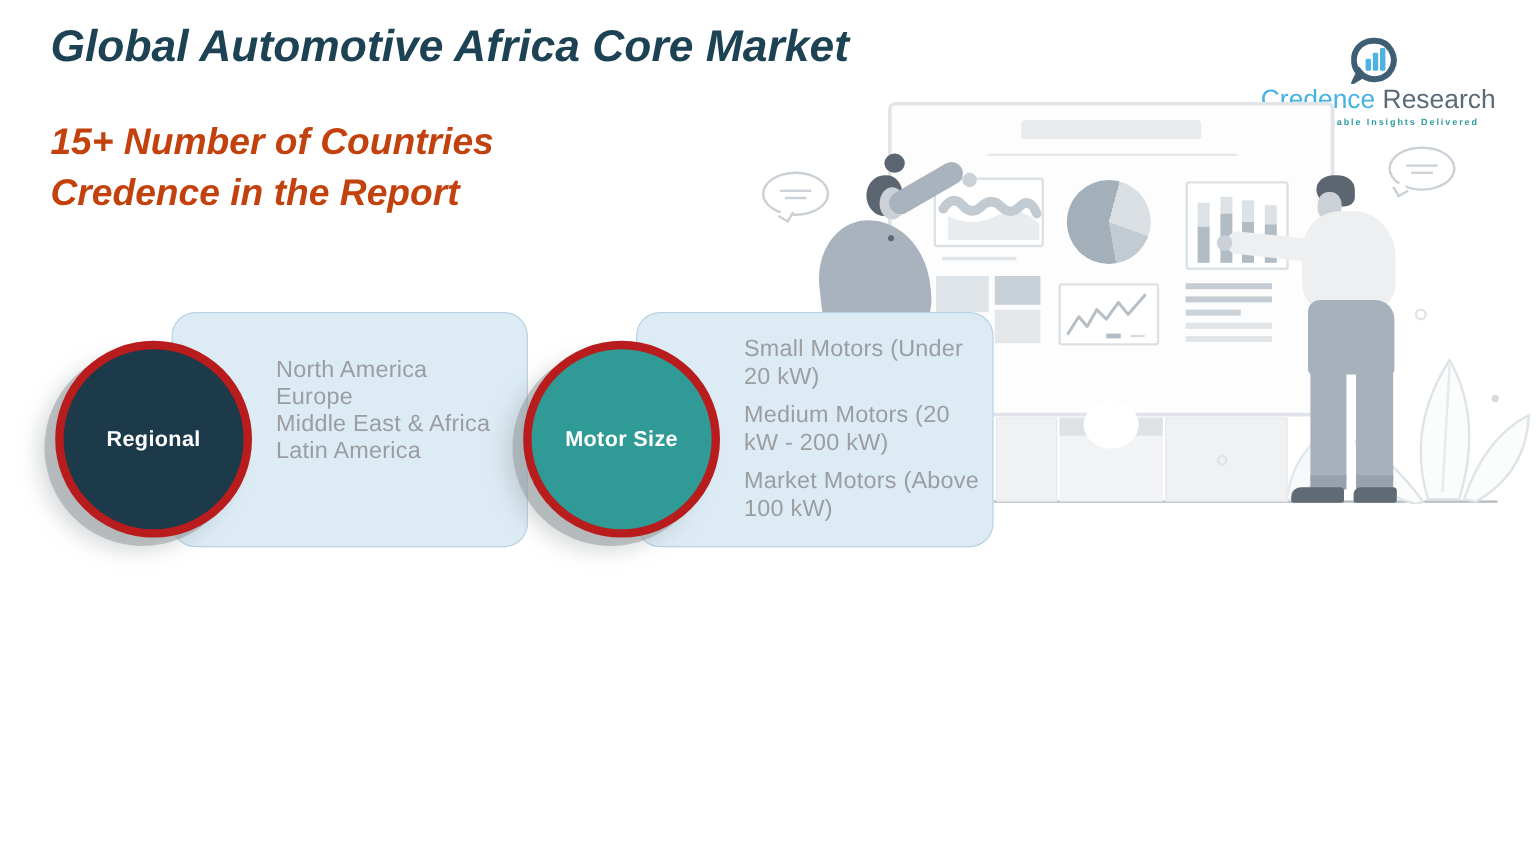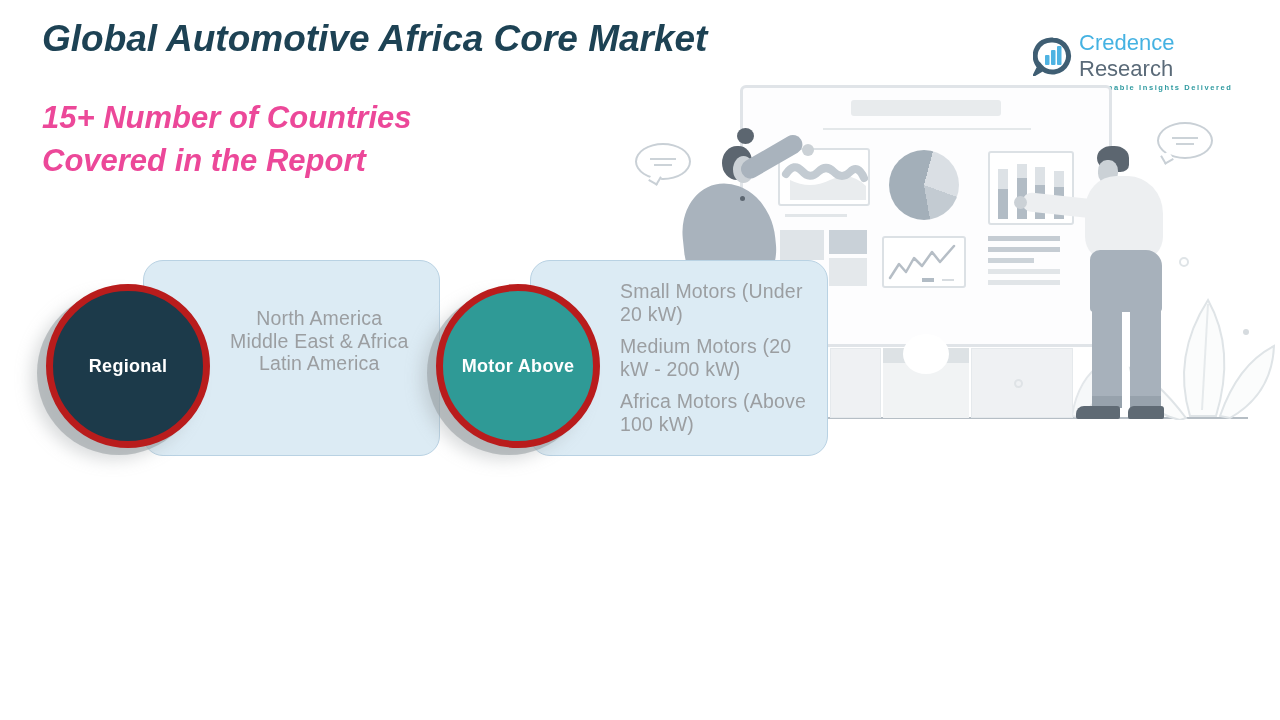--- a/index.html
+++ b/index.html
@@ -3,25 +3,25 @@
 <meta charset="utf-8">
 <style>
   * { margin:0; padding:0; box-sizing:border-box; }
   html,body { width:1280px; height:720px; background:#fff; font-family:"Liberation Sans", sans-serif; }
   #stage { position:relative; width:1280px; height:720px; background:#ffffff; overflow:hidden; }
 
   
   .page-title { position:absolute; left:42px; top:18px; font-size:37px; font-weight:700; font-style:italic;
                 color:#1d4254; letter-spacing:0px; }
   .page-subtitle { position:absolute; left:42px; top:96px; font-size:31px; font-weight:700; font-style:italic;
-                   color:#ec4899; line-height:43px; }
+                   color:#c2410c; line-height:43px; }
 
   
   .logo { position:absolute; left:1033px; top:30px; width:225px; }
-  .logo-row { display:flex; align-items:center; }
+  .logo-row { display:flex; align-items:center;flex-direction:column; }
   .logo-icon { width:40px; height:40px; flex:0 0 40px; }
   .logo-text { margin-left:6px; font-size:22px; }
   .logo-primary { color:#45b2e2; }
   .logo-secondary { color:#5a6a78; }
   .logo-tagline { margin:1px 0 0 48px; font-size:7.5px; font-weight:700; letter-spacing:1.6px; color:#2f9aa0; }
 
   
   .illus { position:absolute; inset:0; z-index:1; }
   .abs { position:absolute; }
   .ground { left:828px; top:417px; width:420px; height:2px; background:#b6bec5; }
@@ -82,21 +82,21 @@
   .m-cuf-r{ left:1130px; top:396px; width:31px; height:12px; background:#97a2ac; }
   .m-shoe-l{ left:1076px; top:406px; width:44px; height:13px; background:#5f6a74; border-radius:8px 3px 2px 2px; }
   .m-shoe-r{ left:1128px; top:406px; width:36px; height:13px; background:#5f6a74; border-radius:6px 3px 2px 2px; }
 
   
   .card { position:absolute; top:260px; height:196px; background:#dcebf4; border:1px solid #b9d2e3;
           border-radius:20px; z-index:2; }
   #card-regional { left:143px; width:297px; }
   #card-motorsize { left:530px; width:298px; }
   .card-list { position:absolute; z-index:3; color:#9b9ea1; font-size:19.5px; letter-spacing:0.2px; }
-  #list-regional { left:230px; top:307px; line-height:22.5px;text-align:center; }
+  #list-regional { left:230px; top:297px; line-height:22.5px; }
   #list-motorsize { left:620px; top:280px; width:205px; line-height:23px; }
   #list-motorsize .li { margin-bottom:9px; }
 
   .bubble-circle { position:absolute; width:164px; height:164px; border-radius:50%; border:7px solid #b91c1c;
           box-shadow:-9px 7px 0 rgba(148,154,159,0.55), -15px 12px 16px rgba(148,154,159,0.35);
           display:flex; align-items:center; justify-content:center; z-index:3;
           color:#ffffff; font-size:18px; font-weight:700; letter-spacing:0.3px; }
   #circle-regional { left:46px; top:284px; background:#1c3a4a; }
   #circle-motorsize { left:436px; top:284px; background:#2f9a96; }
 
@@ -224,21 +224,21 @@
       <div class="abs m-cuf-r"></div>
       <div class="abs m-shoe-l"></div>
       <div class="abs m-shoe-r"></div>
     </div>
   </div>
 
   <h1 class="page-title">Global Automotive Africa Core Market</h1>
 
   <div class="page-subtitle">
     <div>15+ Number of Countries</div>
-    <div>Covered in the Report</div>
+    <div>Credence in the Report</div>
   </div>
 
   <div class="logo">
     <div class="logo-row">
       <svg class="logo-icon" viewBox="0 0 40 40">
         <path d="M20,4 A16,16 0 1 1 7,30 L4,36 L9,33 A16,16 0 0 1 20,4 Z" fill="none" stroke="#3f5e73" stroke-width="5"></path>
         <rect x="12" y="19" width="4.5" height="10" rx="1" fill="#4fb3e2"></rect>
         <rect x="18" y="14" width="4.5" height="15" rx="1" fill="#4fb3e2"></rect>
         <rect x="24" y="10" width="4.5" height="19" rx="1" fill="#4fb3e2"></rect>
       </svg>
@@ -246,30 +246,31 @@
         <span class="logo-primary">Credence</span>
         <span class="logo-secondary">Research</span>
       </div>
     </div>
     <div class="logo-tagline">Actionable Insights Delivered</div>
   </div>
 
   <div class="card" id="card-regional"></div>
   <div class="card-list" id="list-regional">
     <div class="li">North America</div>
+    <div class="li">Europe</div>
     <div class="li">Middle East &amp; Africa</div>
     <div class="li">Latin America</div>
   </div>
   <div class="bubble-circle" id="circle-regional">
     <span>Regional</span>
   </div>
 
   <div class="card" id="card-motorsize"></div>
   <div class="card-list" id="list-motorsize">
     <div class="li">Small Motors (Under 20 kW)</div>
     <div class="li">Medium Motors (20 kW - 200 kW)</div>
-    <div class="li">Africa Motors (Above 100 kW)</div>
+    <div class="li">Market Motors (Above 100 kW)</div>
   </div>
   <div class="bubble-circle" id="circle-motorsize">
-    <span>Motor Above</span>
+    <span>Motor Size</span>
   </div>
 
 </div>
 
 </body></html>

